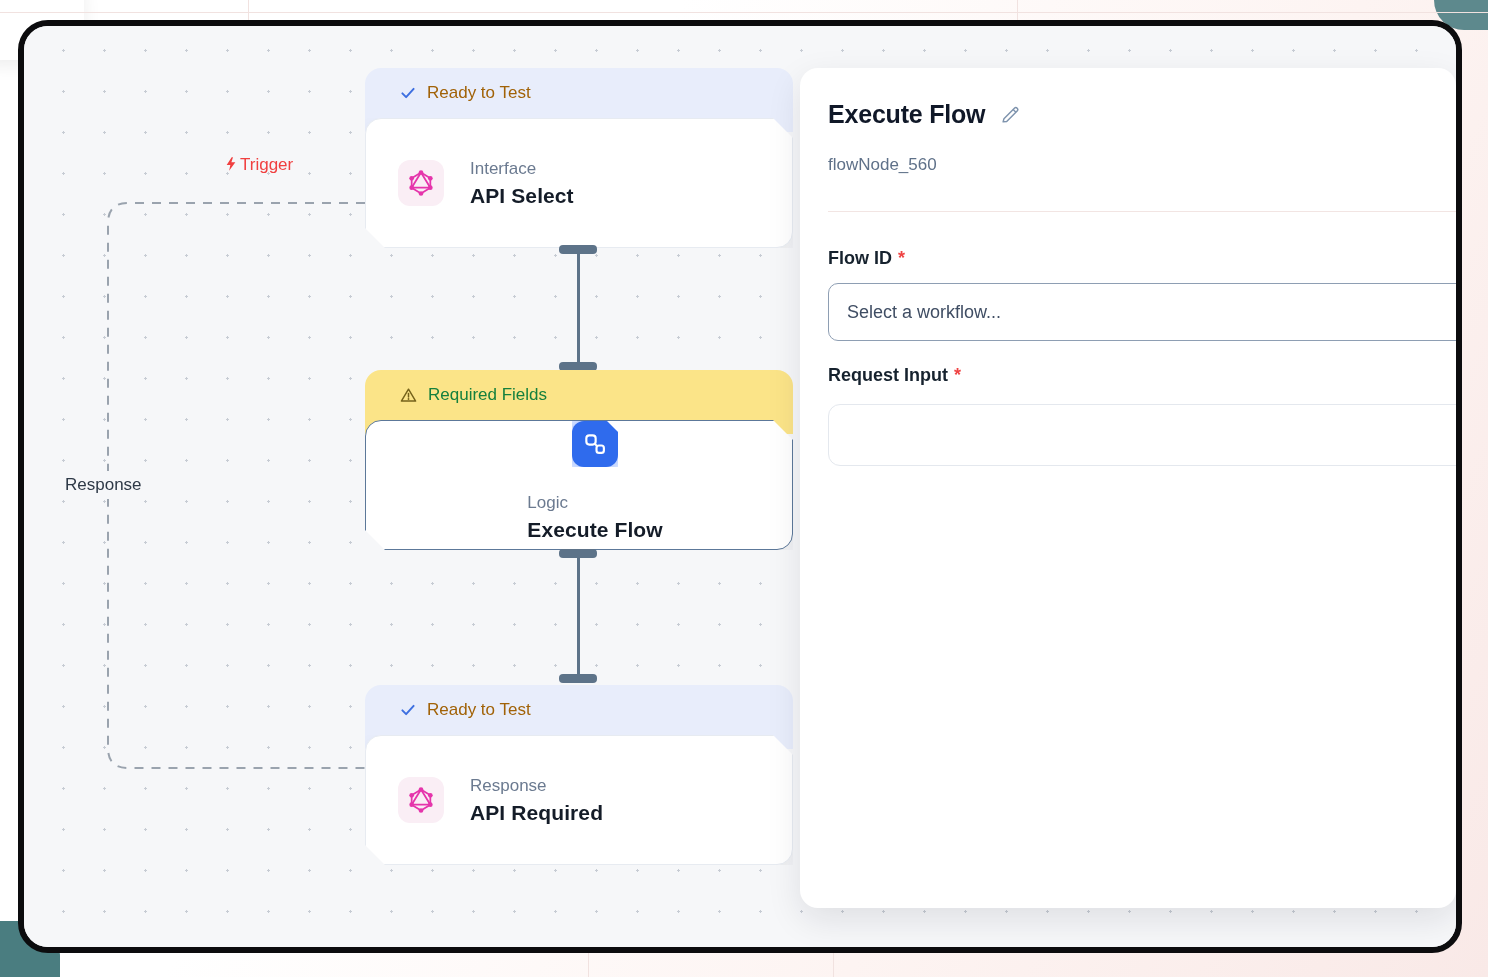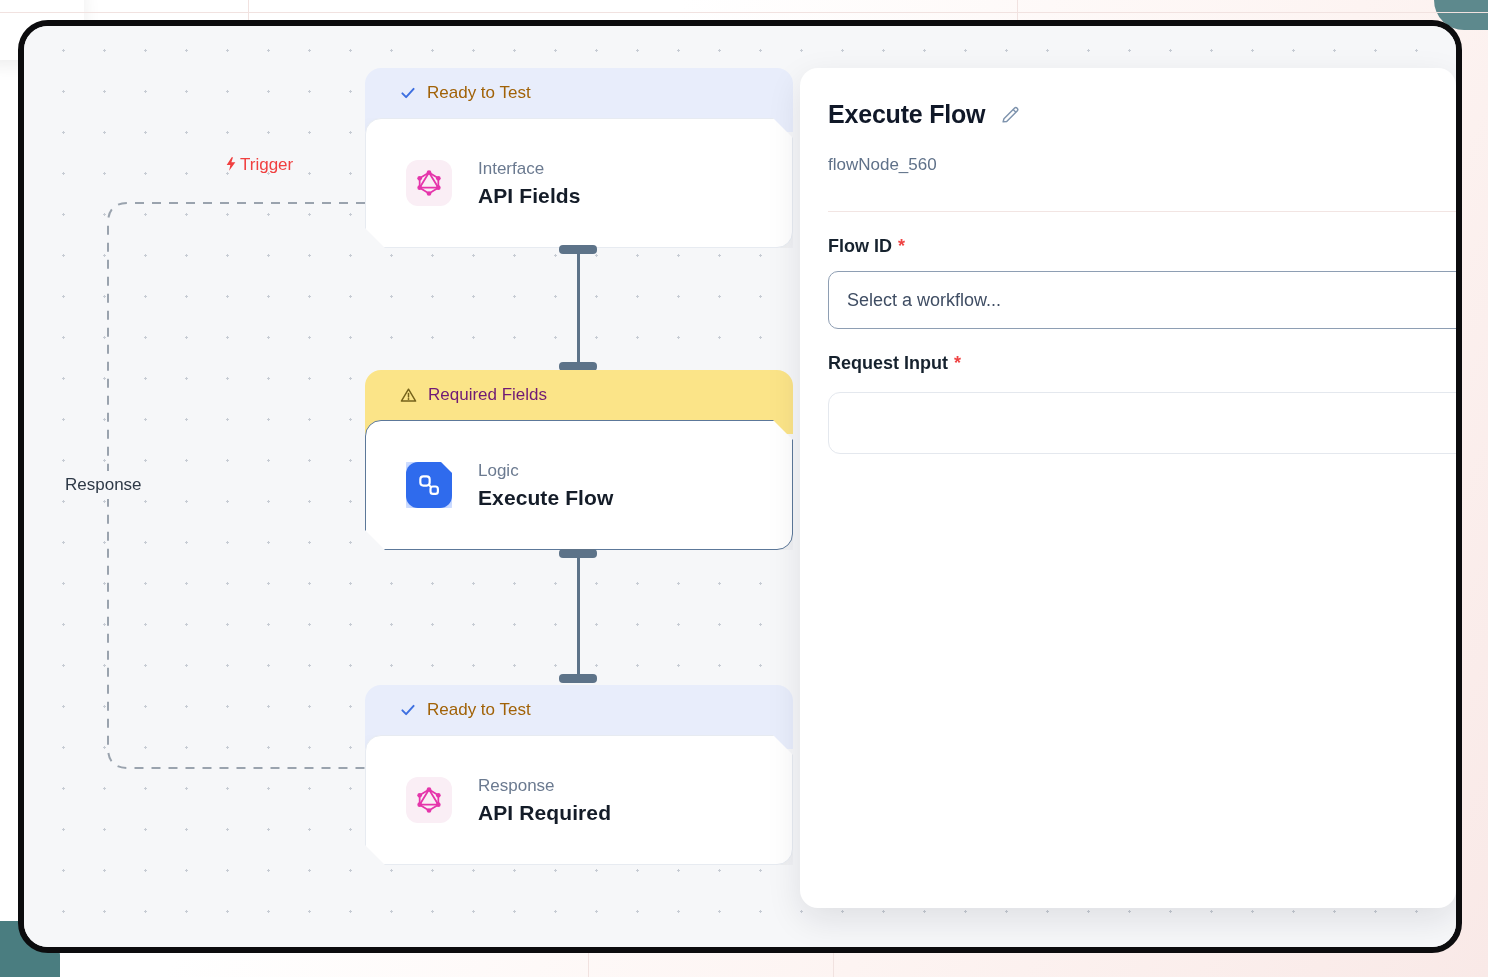--- a/index.html
+++ b/index.html
@@ -29,27 +29,27 @@
   .floating-label { position:absolute; font-size:17px; color:#2e3947; }
   .trigger-label { left:199px; top:129px; color:#f04040; font-weight:500; display:flex; gap:1px; }
   .trigger-label svg { display:block; }
   .response-label { left:34px; top:445px; background:#f6f7f9; padding:4px 7px; }
 
   
   .node { position:absolute; left:341px; width:428px; }
   .node-badge { position:relative; height:64px; border-radius:16px 16px 0 0;
     display:flex; align-items:center; gap:10px; padding:0 0 14px 34px; font-size:17px; font-weight:500; }
   .badge-ready { background:#e8edfb; color:#a16207; }
-  .badge-warning { background:#fbe488; color:#701a75; }
+  .badge-warning { background:#fbe488; color:#15803d; }
   .node-card { position:relative; margin-top:-14px; height:130px; background:#ffffff;
     border:1px solid #e7ebf1; border-radius:16px;
     clip-path:polygon(0 0, calc(100% - 20px) 0, 100% 20px, 100% 100%, 20px 100%, 0 calc(100% - 20px));
     box-shadow:0 8px 18px rgba(30,41,59,.06);
-    display:flex; align-items:center; gap:26px; padding-left:40px; }
-  .node-card.selected { border:1.6px solid #5c7899; }
+    display:flex; align-items:center; gap:26px; padding-left:32px; }
+  .node-card.selected { border:1.6px solid #5c7899;flex-direction:column; }
   .node-icon { width:46px; height:46px; border-radius:12px; display:flex; align-items:center; justify-content:center; flex:0 0 auto; }
   .icon-pink { background:#faeef5; }
   .icon-blue { background:#2f6bed; box-shadow:0 0 16px 6px rgba(63,120,255,.45);
     clip-path:polygon(0 0, calc(100% - 11px) 0, 100% 11px, 100% 100%, 0 100%); border-radius:12px; }
   .node-texts { display:flex; flex-direction:column; gap:5px; }
   .node-category { font-size:17px; color:#6b7a90; }
   .node-title { font-size:21px; font-weight:700; color:#141c28; letter-spacing:.1px; }
 
   
   .connector { position:absolute; left:552.5px; width:3px; background:#5d7389; }
@@ -57,21 +57,21 @@
 
   
   .panel { position:absolute; left:776px; top:42px; width:656px; height:840px;
     background:#ffffff; border-radius:18px; box-shadow:0 12px 34px rgba(15,23,42,.10);
     padding:32px 0 0 28px; overflow:hidden; z-index:3; }
   .panel-title-row { display:flex; align-items:center; gap:14px; }
   .panel-title { font-size:25px; font-weight:700; color:#101828; letter-spacing:-.2px; }
   .edit-icon { cursor:pointer; }
   .node-id { margin-top:26px; font-size:17px; color:#5f7189; }
   .panel-divider { margin-top:36px; margin-right:0; border-top:1px solid #f2e5e3; }
-  .field-label { margin-top:24px; font-size:18px; font-weight:700; color:#16222e; display:flex; gap:6px; }
+  .field-label { margin-top:36px; font-size:18px; font-weight:700; color:#16222e; display:flex; gap:6px; }
   .req-mark { color:#ef4444; font-weight:700; }
   .select-box { margin-top:14px; width:700px; height:58px; border:1.6px solid #8e9eb3; border-radius:10px;
     background:#fff; display:flex; align-items:center; padding-left:18px; font-size:18px; color:#3f4d63; cursor:pointer; }
   .field-label.second { margin-top:24px; }
   .input-row { position:relative; margin-top:18px; width:700px; }
   .text-input { width:700px; height:62px; border:1.5px solid #e4e8ee; border-radius:12px; background:#fff; }
 </style>
 </head>
 <body>
 
@@ -121,21 +121,21 @@
                   <circle cx="20" cy="8" r="2"></circle>
                   <circle cx="20" cy="16" r="2"></circle>
                 <circle cx="12" cy="21" r="2"></circle>
                   <circle cx="4" cy="16" r="2"></circle>
                   <circle cx="4" cy="8" r="2"></circle>
               </g>
             </svg>
           </div>
           <div class="node-texts">
             <div class="node-category">Interface</div>
-            <div class="node-title">API Fields</div>
+            <div class="node-title">API Select</div>
           </div>
         </div>
       </div>
 
       <div class="connector" style="top:222px;height:120px;"></div>
       <div class="conn-cap" style="top:219px;"></div>
       <div class="conn-cap" style="top:336px;"></div>
 
       <div class="node" style="top:344px;">
         <div class="node-badge badge-warning">

